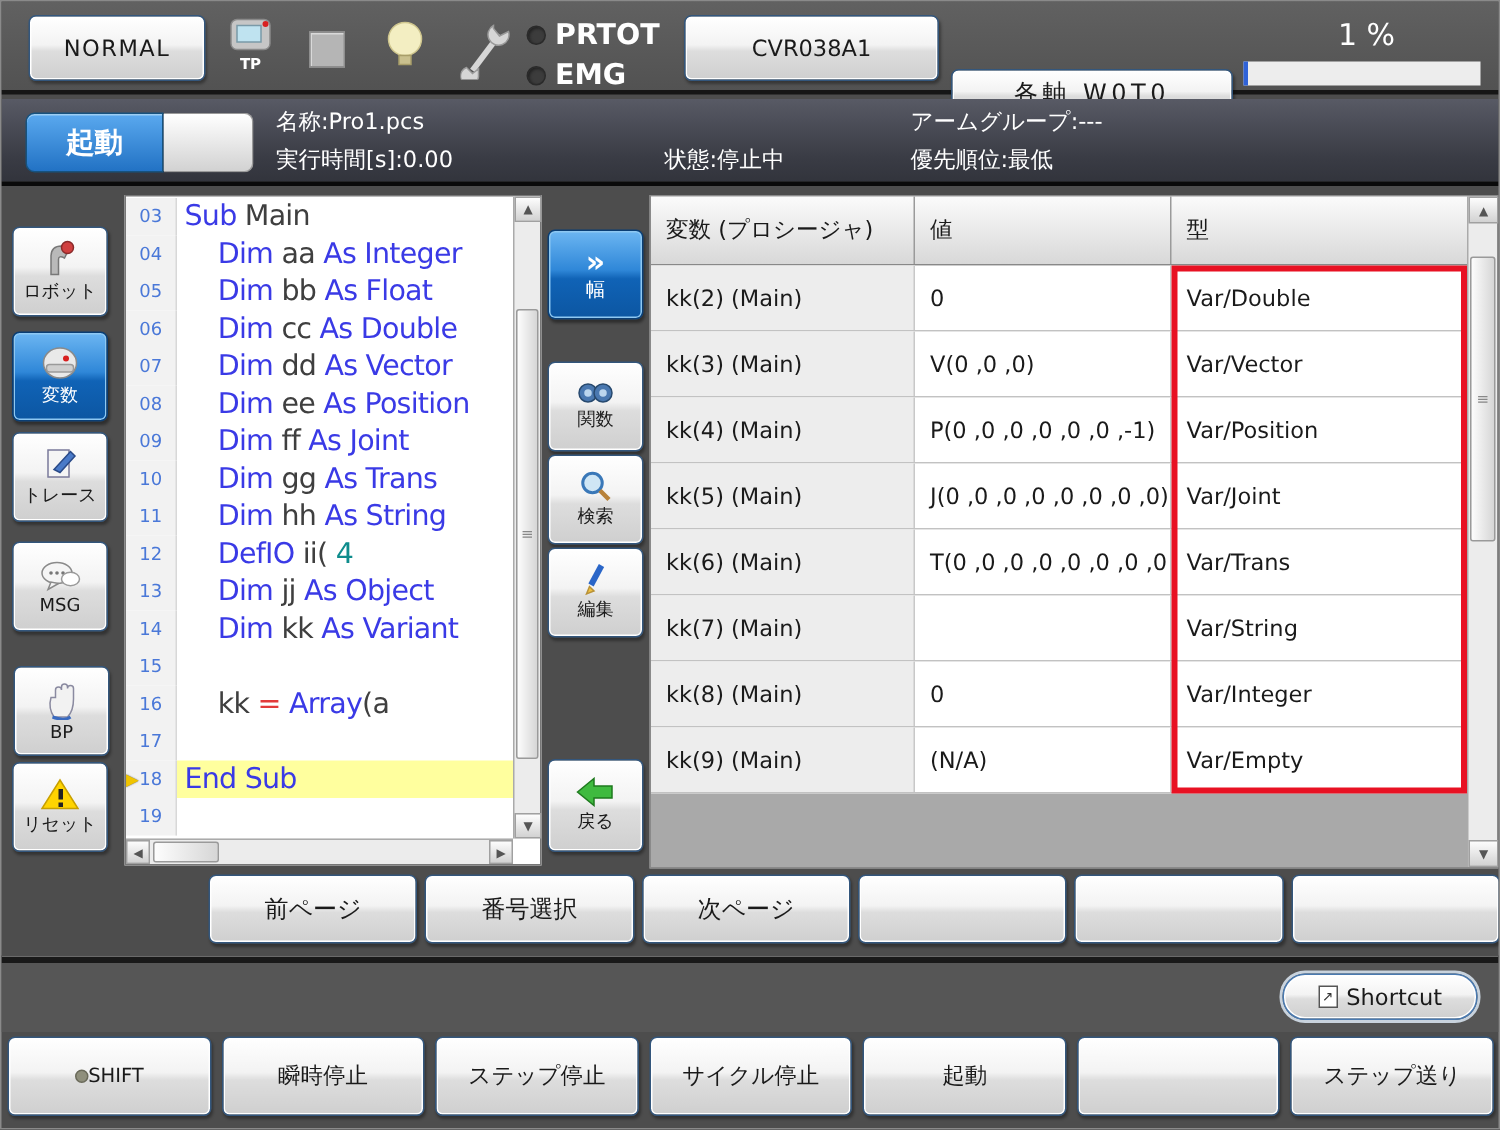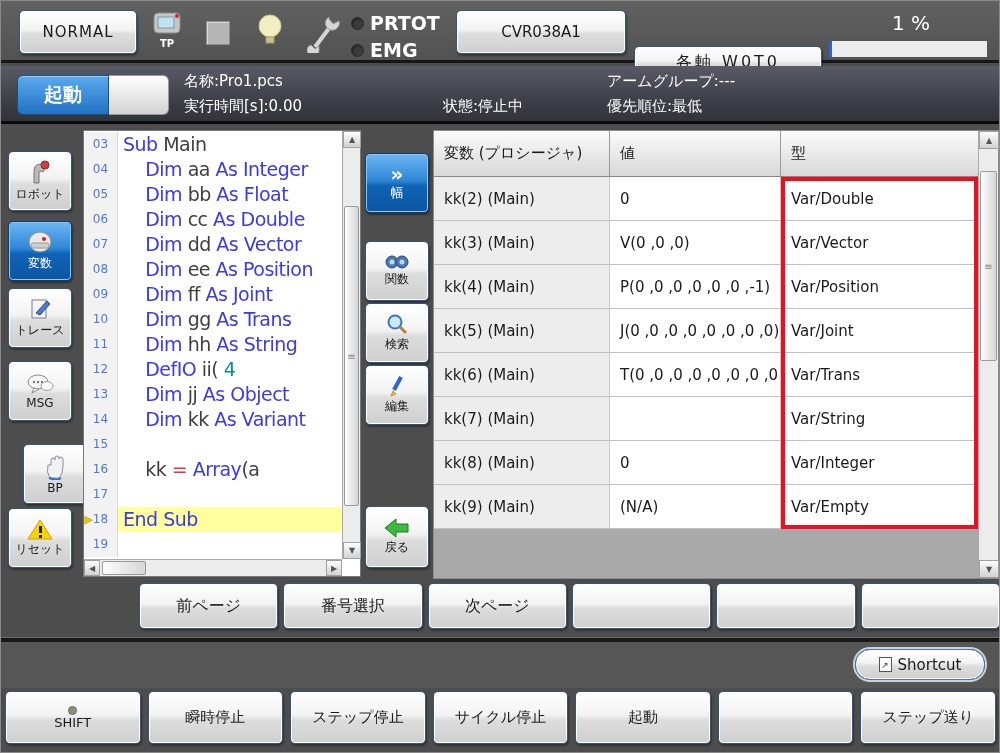--- a/index.html
+++ b/index.html
@@ -87,21 +87,21 @@
   
   .pagerow { position:absolute; top:582px; left:138px; width:861px; height:46px; display:flex; gap:5px; }
   .pagerow .btn { flex:1; font-size:16px; }
   .sep { position:absolute; top:636px; left:0; right:0; height:5px; background:#191919; border-top:1px solid #6a6a6a; }
   .shortrow { position:absolute; top:641px; left:0; right:0; height:46px; background:#565656; }
   .shortcut { position:absolute; right:14px; top:7px; width:130px; height:31px; border-radius:15px;
     gap:6px; font-size:15px; box-shadow: inset 0 0 0 1px #fff, 0 0 0 2px #c9d3dd; border-color:#4a7ab0; }
   .sc-ic { width:13px; height:15px; border:1px solid #555; background:#fff; font-size:9px; color:#333;
     display:flex; align-items:center; justify-content:center; }
   .bottomrow { position:absolute; top:690px; left:4px; right:3px; height:53px; display:flex; gap:7px; }
-  .bottomrow .btn { flex:1; flex-direction:column; gap:0; font-size:15px; }
+  .bottomrow .btn { flex:1; flex-direction:row; gap:0; font-size:15px; }
   .shift-led { width:9px; height:9px; border-radius:50%; background:#8f8f7c; border:1px solid #6a6a5a; }
 </style>
 </head>
 <body>
 
 <div class="screen">
 
   <div class="topbar">
     <button class="btn mode-btn">NORMAL</button>
 
@@ -189,21 +189,21 @@
       <ellipse cx="12" cy="9" rx="10" ry="7" fill="#f5f5f5" stroke="#8a8a8a"></ellipse>
       <path d="M8 15 L6 20 L13 16 Z" fill="#f5f5f5" stroke="#8a8a8a"></path>
       <circle cx="8" cy="9" r="1.2" fill="#777"></circle>
         <circle cx="12" cy="9" r="1.2" fill="#777"></circle>
         <circle cx="16" cy="9" r="1.2" fill="#777"></circle>
       <ellipse cx="21" cy="13" rx="6" ry="4.5" fill="#ffffff" stroke="#9a9a9a"></ellipse>
     </svg>
     <span>MSG</span>
   </button>
 
-  <button class="btn stackbtn" style="left:22px; top:443px; height:60px;">
+  <button class="btn stackbtn" style="left:8px; top:443px; height:60px;">
     <svg width="24" height="26">
       <path d="M7 24 Q3 18 5 11 L8 11 L8 6 Q8 4 10 4 Q12 4 12 6 L12 4 Q12 2 14 2 Q16 2 16 4 L16 5 Q16 3 18 3 Q20 3 20 5 L20 12 Q20 20 16 24 Z" fill="#f2f2f2" stroke="#8a8aa0"></path>
       <path d="M6 24 Q14 27 18 24" stroke="#3a6ac0" stroke-width="2" fill="none"></path>
     </svg>
     <span>BP</span>
   </button>
 
   <button class="btn stackbtn" style="left:7px; top:507px; height:60px;">
     <svg width="26" height="22">
       <polygon points="13,2 25,21 1,21" fill="#ffd400" stroke="#c8a000"></polygon>

